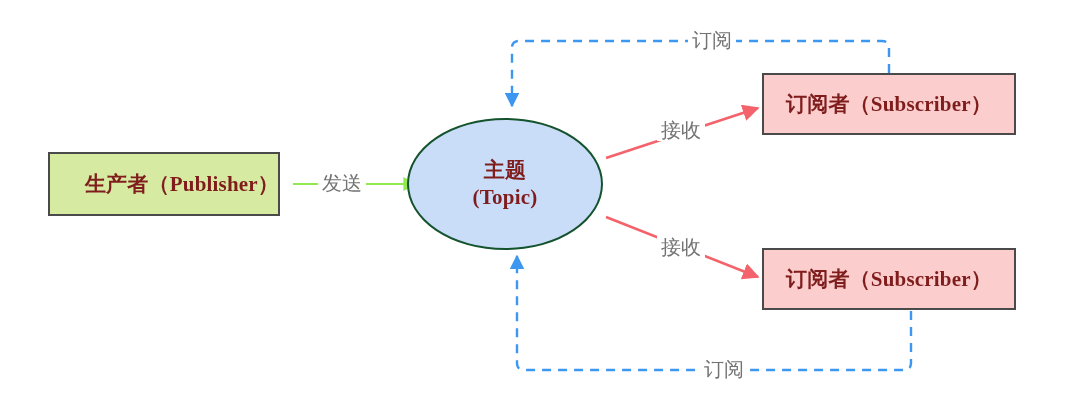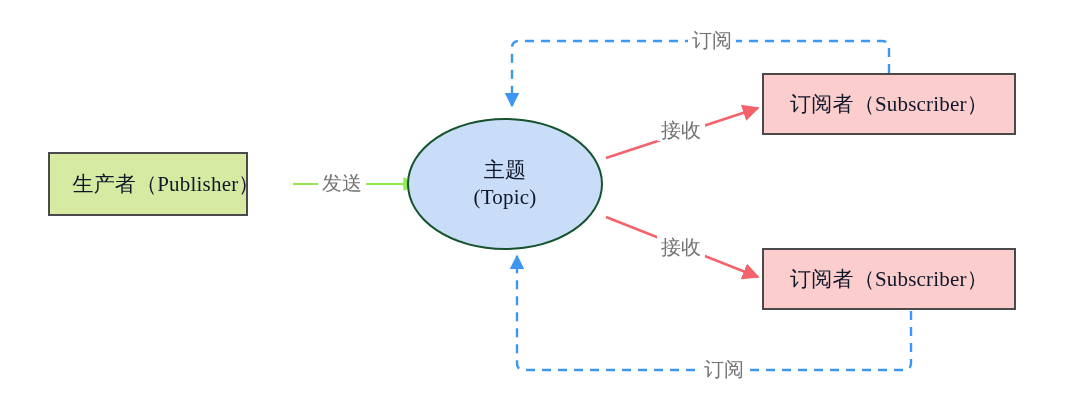--- a/index.html
+++ b/index.html
@@ -25,36 +25,37 @@
     width: 1080px;
     height: 405px;
   }
   .node {
     position: absolute;
     box-sizing: border-box;
     display: flex;
     align-items: center;
     justify-content: center;
     text-align: center;
-    color: #0f172a;
+    color: #7f1d1d;
     line-height: 1.18;
     white-space: nowrap;
+    font-weight: bold;
   }
   .node-box {
     border: 2px solid #4a4a4a;
   }
   .node-label {
     font-size: 21px;
     letter-spacing: 0.2px;
   }
   
   #publisher-node {
     left: 48px;
     top: 152px;
-    width: 200px;
+    width: 232px;
     height: 64px;
     background: #d6eba1;
     padding-left: 36px;
   }
   
   #topic-node {
     left: 407px;
     top: 118px;
     width: 196px;
     height: 132px;

